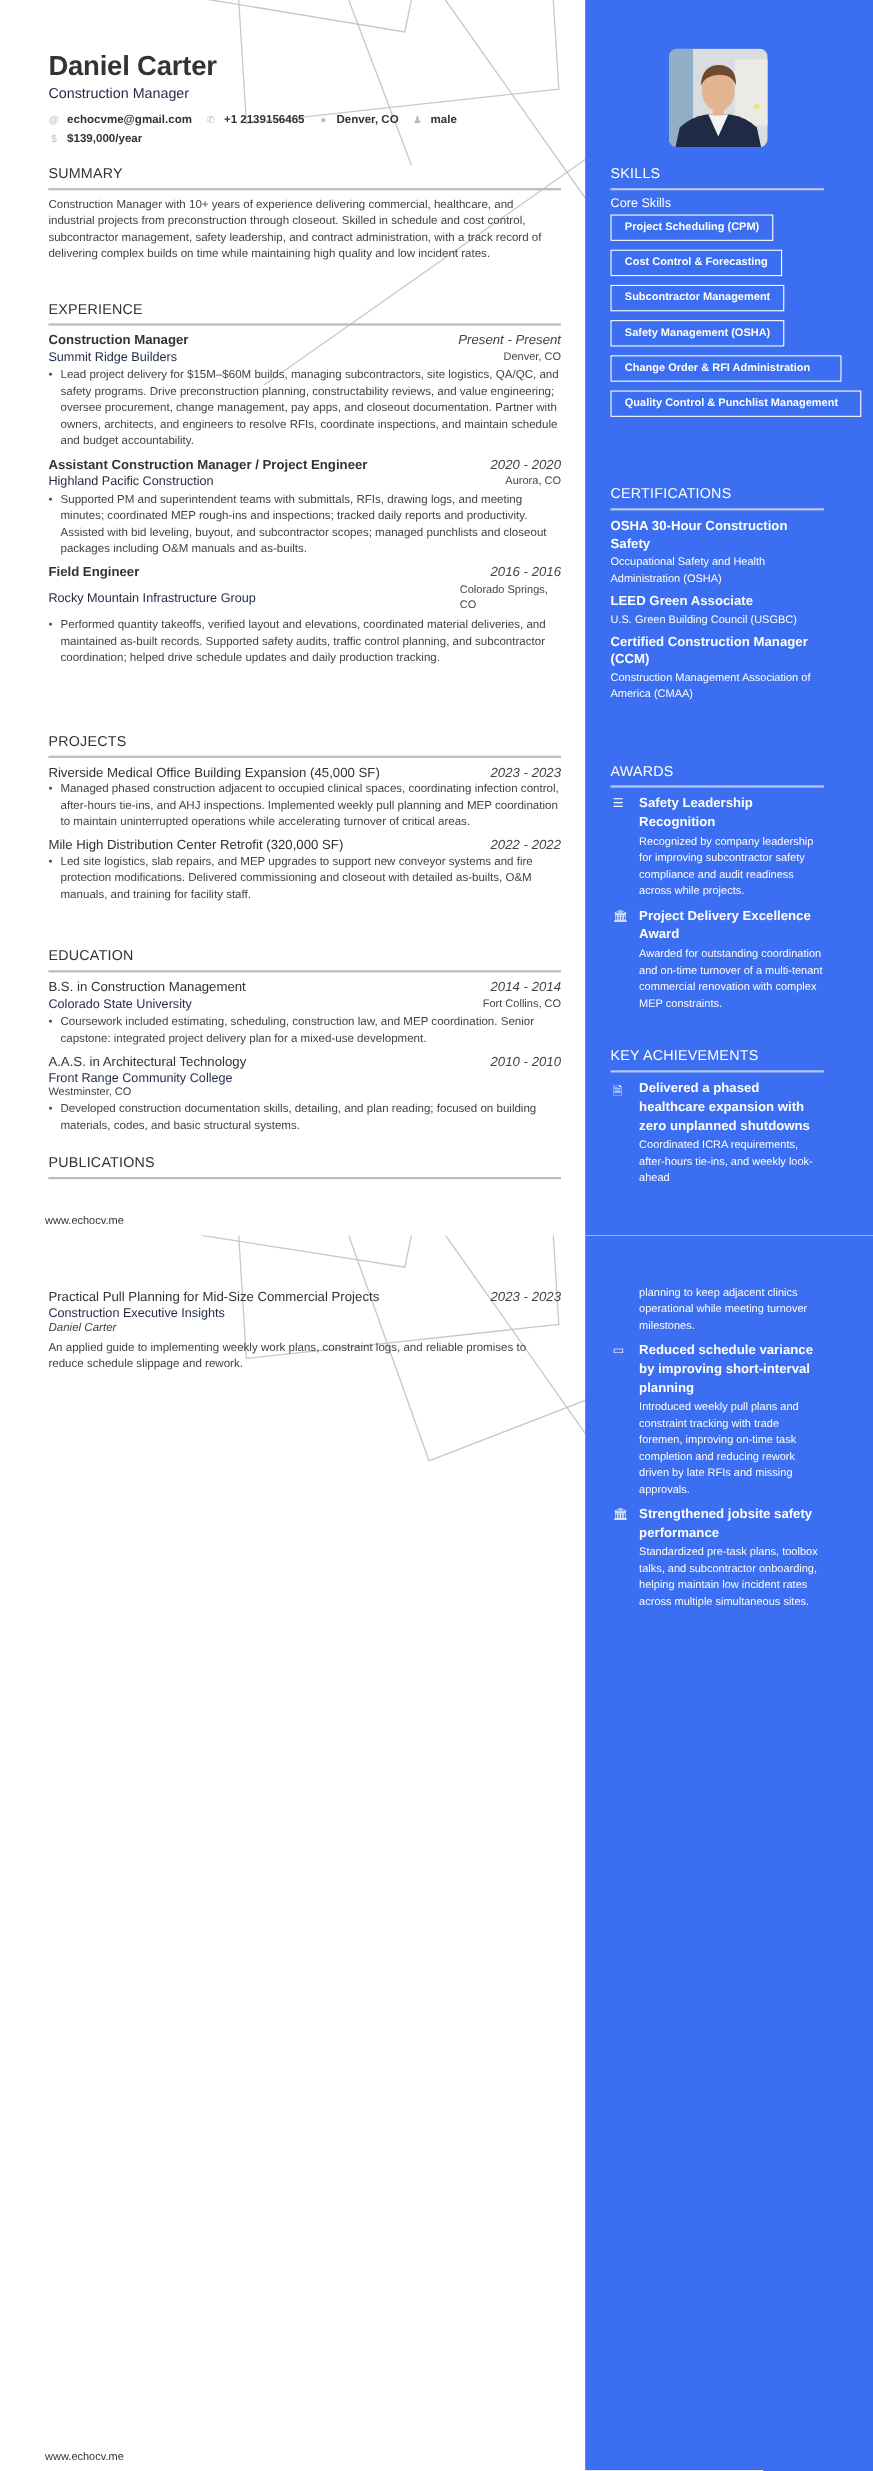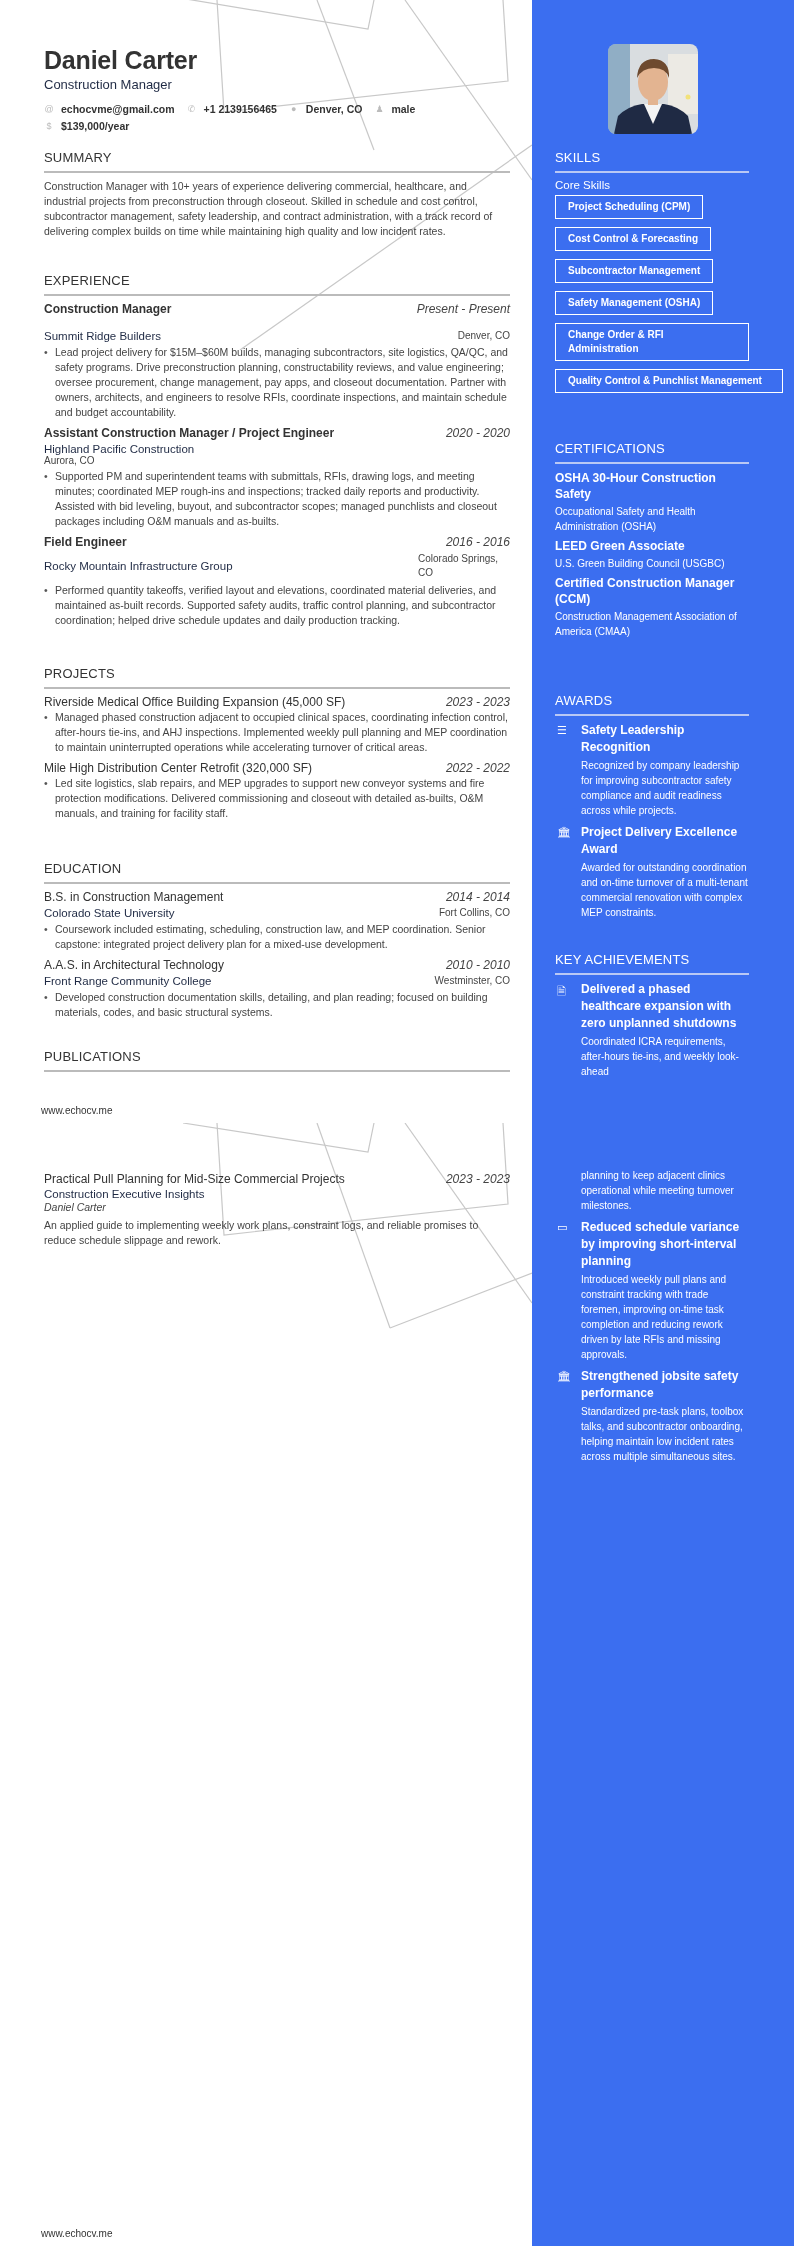--- a/index.html
+++ b/index.html
@@ -100,35 +100,35 @@
     </div>
 
     <div class="section" style="top:273px;">
       <div class="sec-title">EXPERIENCE</div>
 
       <div class="entry">
         <div class="row">
           <span class="e-title">Construction Manager</span>
           <span class="e-date">Present - Present</span>
         </div>
-        <div class="row" style="margin-top:14px;">
+        <div class="row" style="margin-top:3px;">
           <span class="e-org">Summit Ridge Builders</span>
           <span class="e-loc">Denver, CO</span>
         </div>
         <ul class="bullets">
           <li>Lead project delivery for $15M–$60M builds, managing subcontractors, site logistics, QA/QC, and safety programs. Drive preconstruction planning, constructability reviews, and value engineering; oversee procurement, change management, pay apps, and closeout documentation. Partner with owners, architects, and engineers to resolve RFIs, coordinate inspections, and maintain schedule and budget accountability.</li>
         </ul>
       </div>
 
       <div class="entry">
         <div class="row">
           <span class="e-title">Assistant Construction Manager / Project Engineer</span>
           <span class="e-date">2020 - 2020</span>
         </div>
-        <div class="row" style="margin-top:3px;flex-direction:column;">
+        <div class="row" style="margin-top:3px;">
           <span class="e-org">Highland Pacific Construction</span>
           <span class="e-loc">Aurora, CO</span>
         </div>
         <ul class="bullets">
           <li>Supported PM and superintendent teams with submittals, RFIs, drawing logs, and meeting minutes; coordinated MEP rough-ins and inspections; tracked daily reports and productivity. Assisted with bid leveling, buyout, and subcontractor scopes; managed punchlists and closeout packages including O&amp;M manuals and as-builts.</li>
         </ul>
       </div>
 
       <div class="entry">
         <div class="row">
@@ -180,21 +180,21 @@
         </div>
         <ul class="bullets">
           <li>Coursework included estimating, scheduling, construction law, and MEP coordination. Senior capstone: integrated project delivery plan for a mixed-use development.</li>
         </ul>
       </div>
       <div class="entry">
         <div class="row">
           <span class="e-title light">A.A.S. in Architectural Technology</span>
           <span class="e-date">2010 - 2010</span>
         </div>
-        <div class="row" style="margin-top:3px;">
+        <div class="row" style="margin-top:3px;flex-direction:column;">
           <span class="e-org">Front Range Community College</span>
           <span class="e-loc">Westminster, CO</span>
         </div>
         <ul class="bullets">
           <li>Developed construction documentation skills, detailing, and plan reading; focused on building materials, codes, and basic structural systems.</li>
         </ul>
       </div>
     </div>
 
     <div class="section" style="top:1049px;">
@@ -220,21 +220,21 @@
 
   <div class="side">
     <div class="s-sec" style="top:150px;">
       <div class="s-title">SKILLS</div>
       <div class="s-sub">Core Skills</div>
       <div style="display:flex; flex-direction:column; align-items:flex-start;">
         <span class="chip">Project Scheduling (CPM)</span>
         <span class="chip">Cost Control &amp; Forecasting</span>
         <span class="chip">Subcontractor Management</span>
         <span class="chip">Safety Management (OSHA)</span>
-        <span class="chip" style="width:194px;">Change Order &amp; RFI Administration</span>
+        <span class="chip" style="width:210px;">Change Order &amp; RFI Administration</span>
         <span class="chip" style="width:228px;">Quality Control &amp; Punchlist Management</span>
       </div>
     </div>
 
     <div class="s-sec" style="top:441px;">
       <div class="s-title">CERTIFICATIONS</div>
       <div>
         <div class="cert-name">OSHA 30-Hour Construction Safety</div>
         <div class="cert-org">Occupational Safety and Health Administration (OSHA)</div>
       </div>

